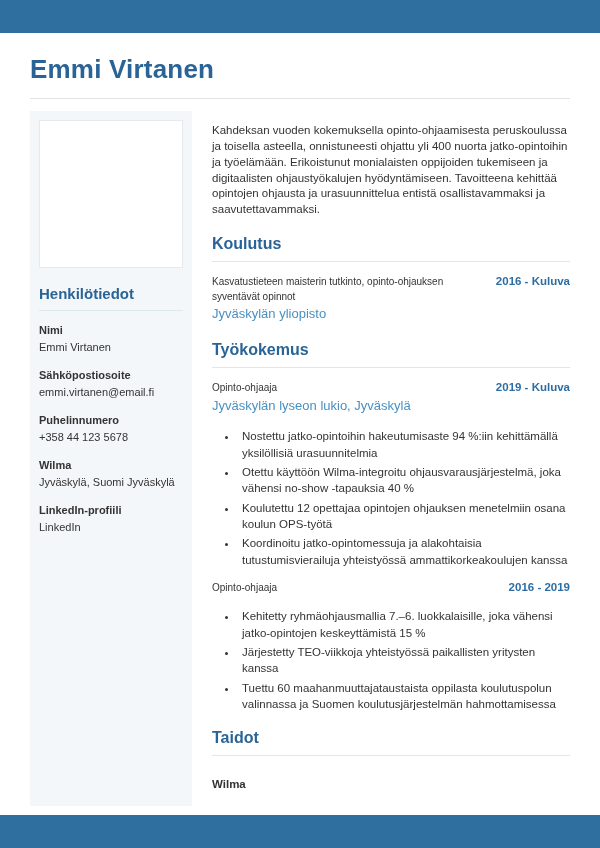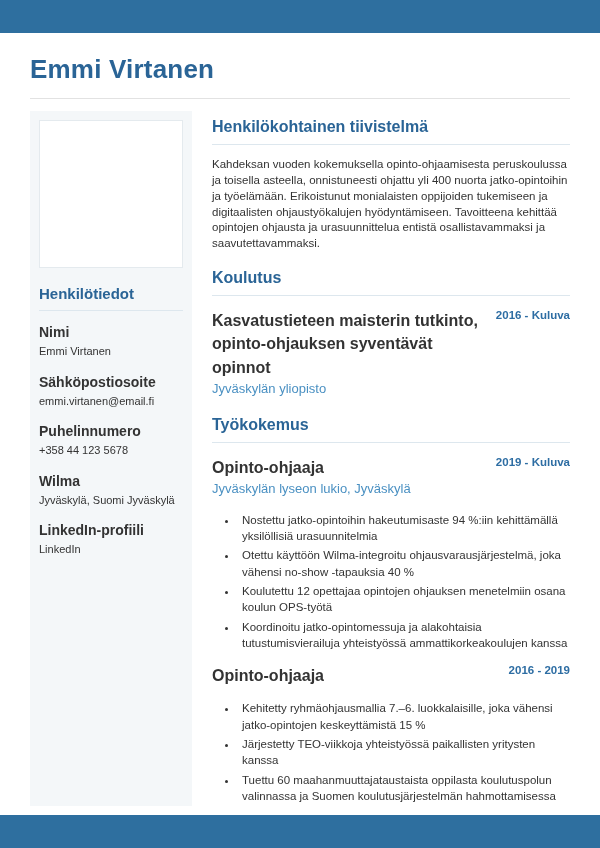--- a/index.html
+++ b/index.html
@@ -51,43 +51,43 @@
     margin-bottom: 17px;
   }
   .sidebar h2 {
     font-size: 15px;
     color: var(--heading, #2a6496);
     padding-bottom: 8px;
     border-bottom: 1px solid var(--underline, #dde7ee);
     margin-bottom: 11px;
   }
   .field { margin-bottom: 12px; }
-  .field .label { font-weight: bold; font-size: 14px; line-height: 1.5; }
+  .field .label { font-weight: bold; font-size: 11px; line-height: 1.5; }
   .field .value { font-size: 11px; line-height: 1.5; }
 
   
   .main { flex: 1 1 auto; min-width: 0; }
   .main section h2 {
     font-size: 16px;
     color: var(--heading, #2a6496);
     padding-bottom: 8px;
     border-bottom: 1px solid var(--underline, #dde7ee);
   }
   section.summary h2 { margin-top: 7px; }
   section.education h2, section.experience h2, section.skills h2 { margin-top: 17px; }
   .summary-text {
     margin-top: 12px;
     font-size: 11.5px;
     line-height: 1.38;
   }
   .entry { margin-top: 13px; }
   .entry-head { display: flex; justify-content: space-between; align-items: flex-start; }
   .entry-title {
-    font-weight: bold;
-    font-size: 16px;
+    font-weight: normal;
+    font-size: 10px;
     line-height: 1.45;
     max-width: 300px;
   }
   .entry-dates {
     font-weight: bold;
     font-size: 11.5px;
     color: var(--date, #2d6da3);
     white-space: nowrap;
     padding-left: 10px;
   }
@@ -141,21 +141,20 @@
         </div>
         <div class="field">
           <div class="label">LinkedIn-profiili</div>
           <div class="value">LinkedIn</div>
         </div>
       </aside>
 
       <main class="main">
 
         <section class="summary">
-          <h2>Henkilökohtainen tiivistelmä</h2>
           <p class="summary-text">Kahdeksan vuoden kokemuksella opinto-ohjaamisesta peruskoulussa ja toisella asteella, onnistuneesti ohjattu yli 400 nuorta jatko-opintoihin ja työelämään. Erikoistunut monialaisten oppijoiden tukemiseen ja digitaalisten ohjaustyökalujen hyödyntämiseen. Tavoitteena kehittää opintojen ohjausta ja urasuunnittelua entistä osallistavammaksi ja saavutettavammaksi.</p>
         </section>
 
         <section class="education">
           <h2>Koulutus</h2>
           <div class="entry">
             <div class="entry-head">
               <div class="entry-title">Kasvatustieteen maisterin tutkinto, opinto-ohjauksen syventävät opinnot</div>
               <div class="entry-dates">2016 - Kuluva</div>
             </div>

